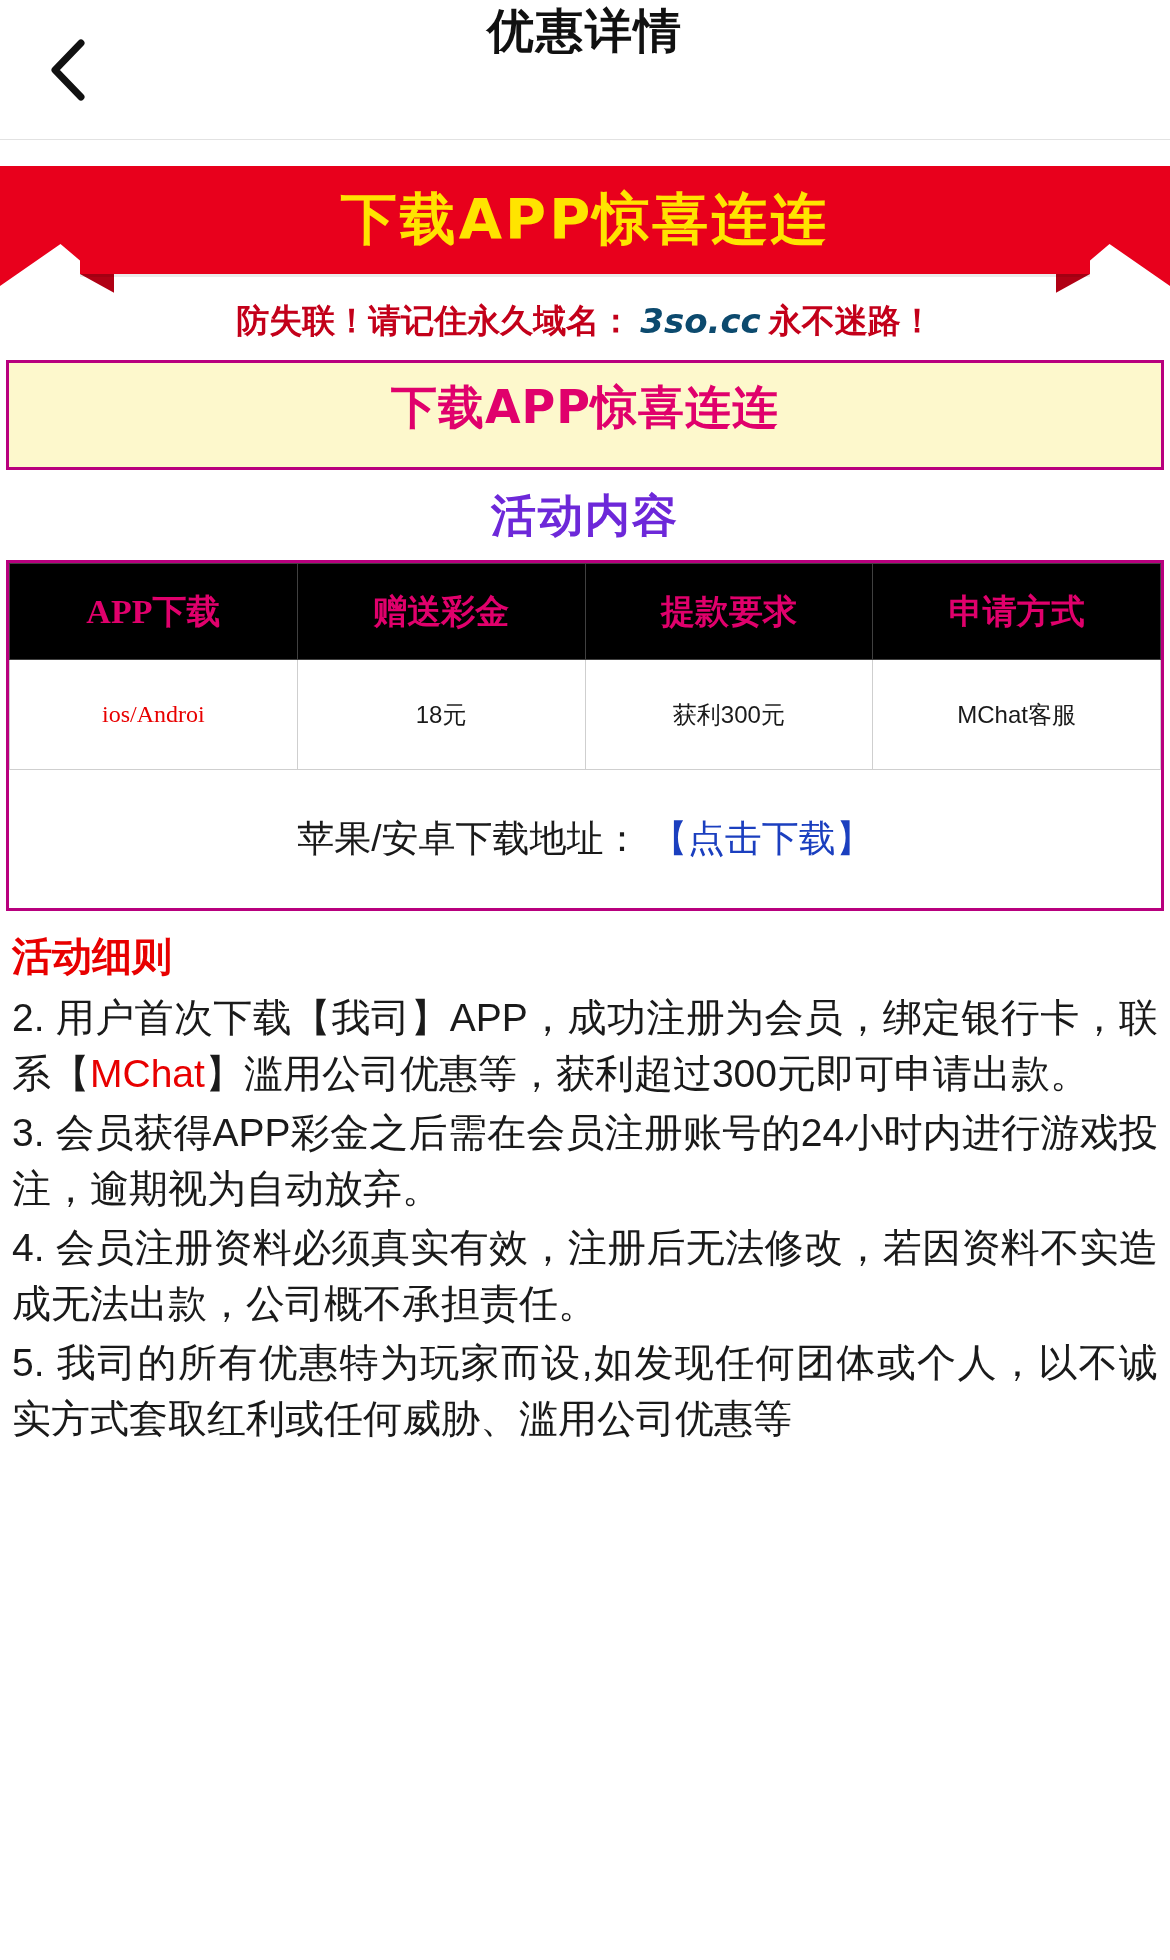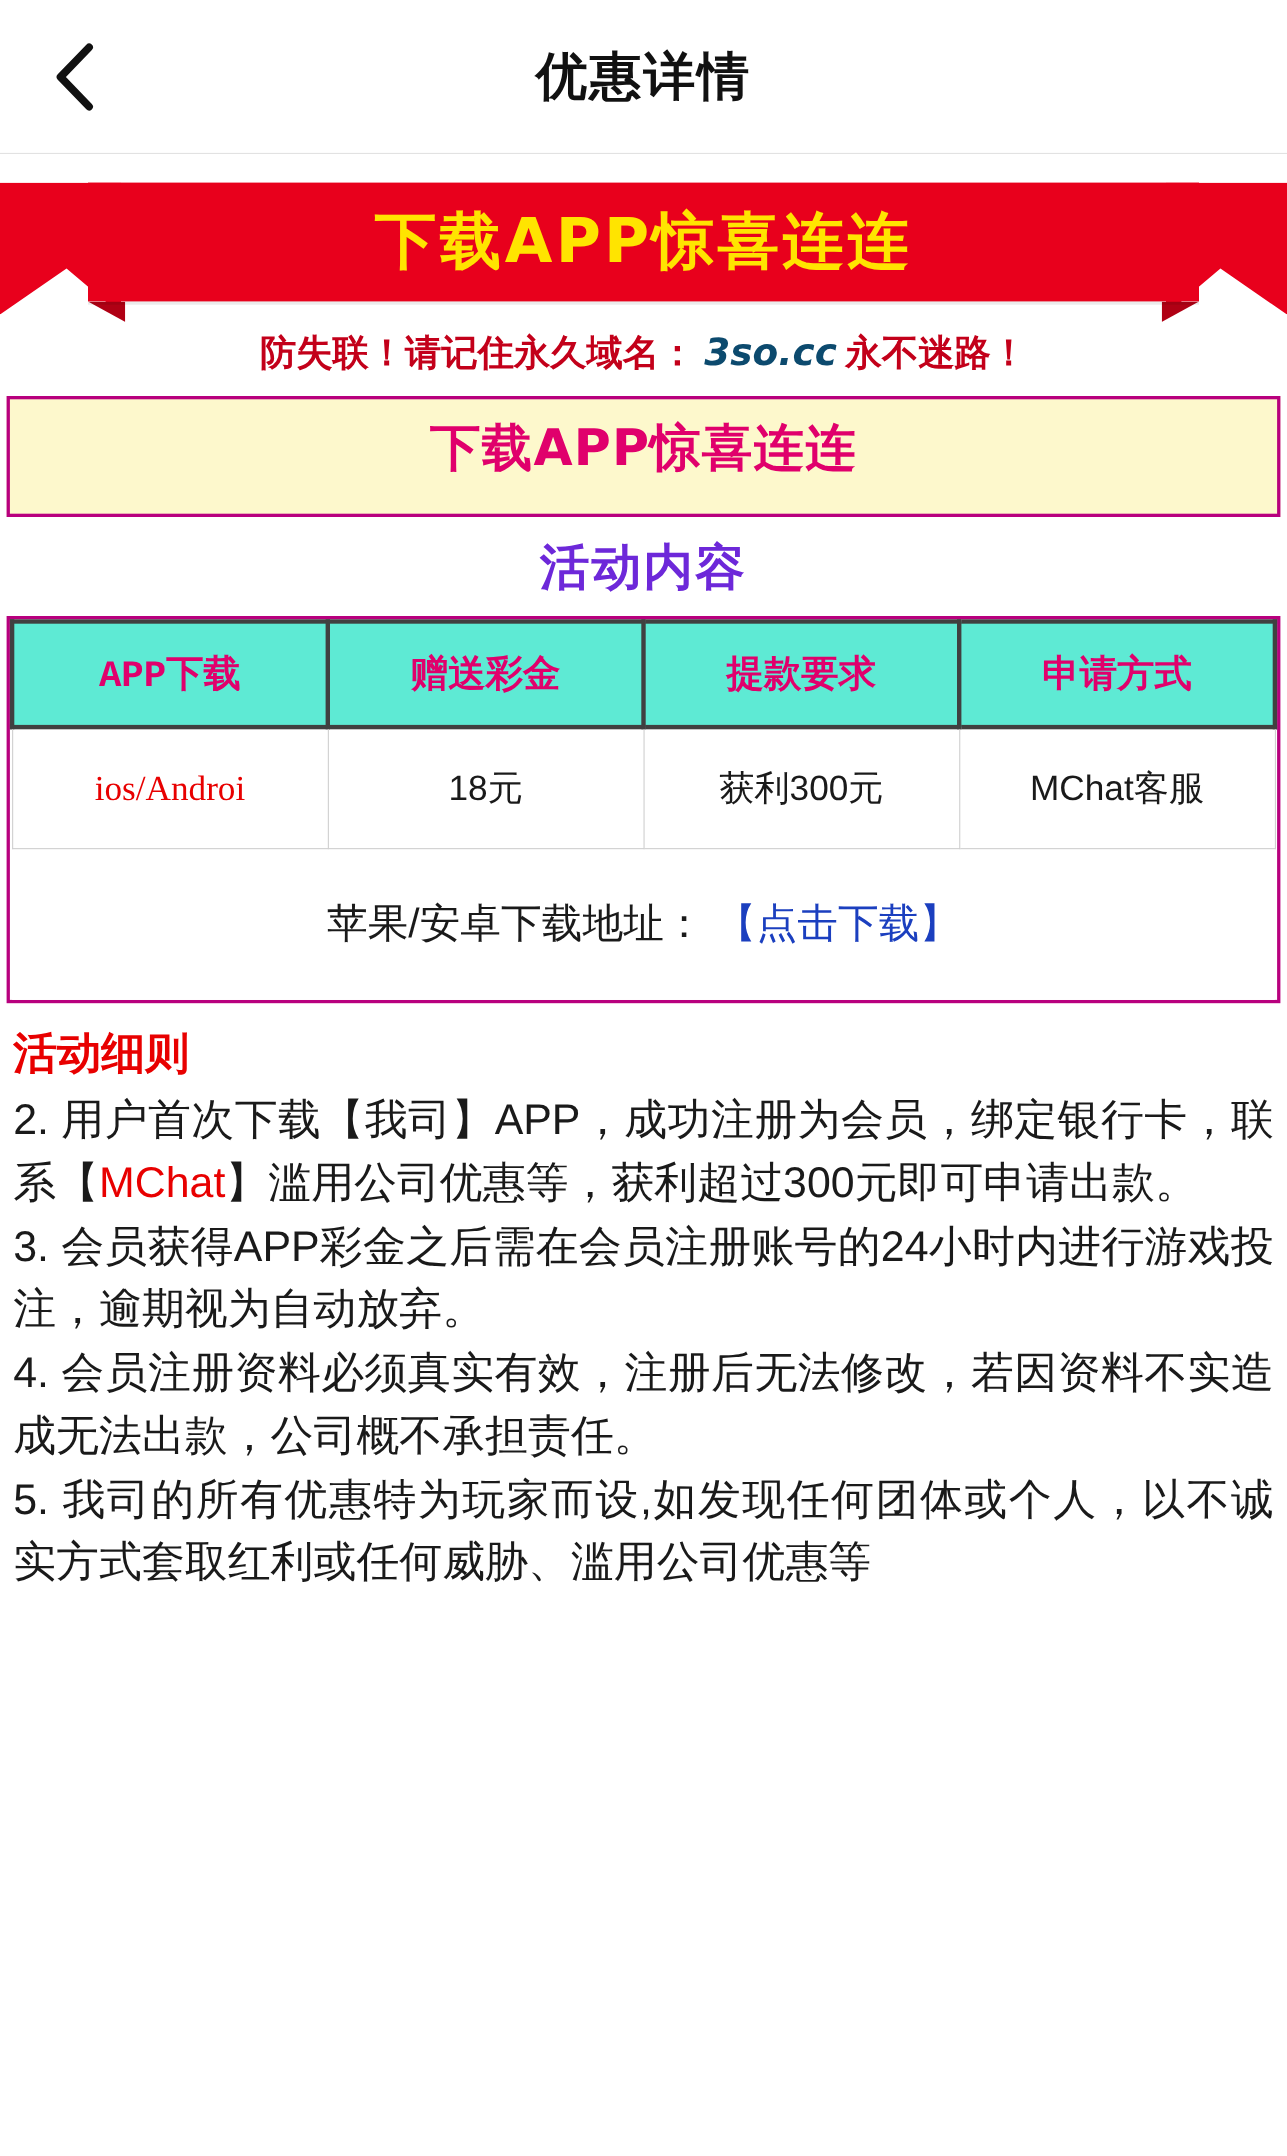--- a/index.html
+++ b/index.html
@@ -15,21 +15,21 @@
     min-height: 1960px;
     overflow: hidden;
   }
 
   
   .header {
     position: relative;
     height: 140px;
     background: #ffffff;
     display: flex;
-    align-items: center;
+    align-items: flex-start;
     justify-content: center;
     border-bottom: 1px solid #e2e2e2;
   }
   .back-btn {
     position: absolute;
     left: 34px;
     top: 50%;
     transform: translateY(-50%);
     width: 70px;
     height: 70px;
@@ -162,32 +162,32 @@
   .table-wrap {
     margin: 0 6px;
     border: 3px solid #b8007e;
   }
   table.offer {
     width: 100%;
     border-collapse: collapse;
     table-layout: fixed;
   }
   table.offer th {
-    background: #5eead4;
+    background: #000000;
     color: #e0006c;
     font-size: 34px;
     font-weight: bold;
     height: 96px;
-    border: 4px solid #404040;
-    font-family: Liberation Mono, monospace;
+    border: 1px solid #404040;
+    font-family: Liberation Serif, serif;
   }
   table.offer td {
     background: #ffffff;
     color: #1a1a1a;
-    font-size: 32px;
+    font-size: 24px;
     height: 110px;
     text-align: center;
     border: 1px solid #cfcfcf;
   }
   table.offer td.red { color: #e80000; font-family: "Liberation Serif", serif; }
   table.offer td.full {
     height: 138px;
     font-size: 37px;
     border-left: none;
     border-right: none;

